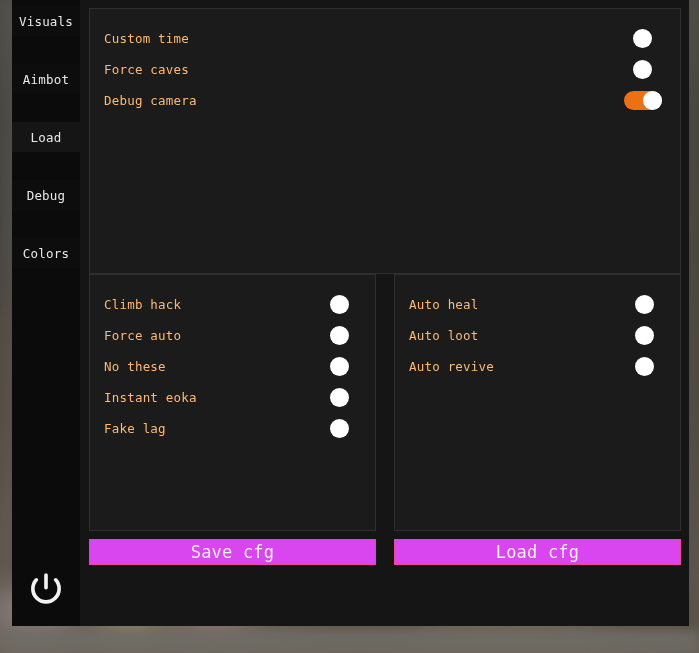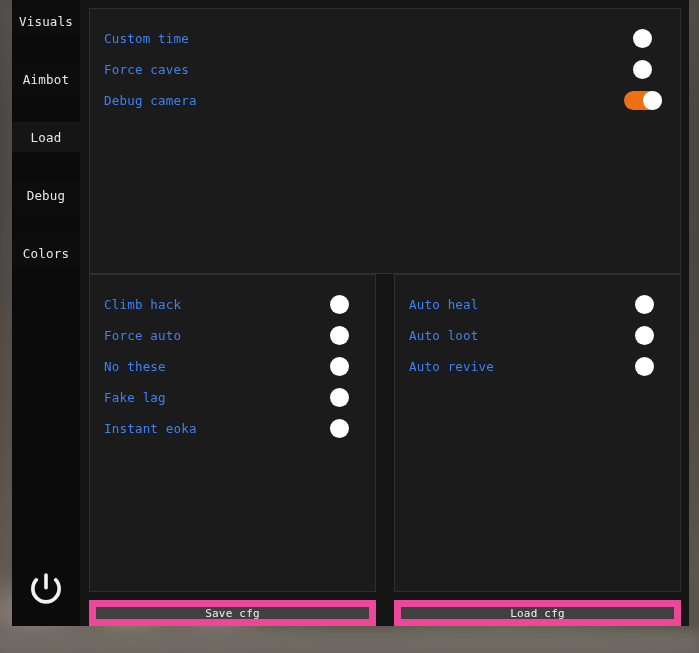--- a/index.html
+++ b/index.html
@@ -83,21 +83,21 @@
     height:266px;
     padding:14px 18px 0 14px;
   }
 
   .row{
     height:31px;
     display:flex;align-items:center;
     justify-content:space-between;
   }
   .row-label{
-    color:#3b82f6;
+    color:#fdba74;
     font-size:12.5px;
     letter-spacing:.2px;
     white-space:nowrap;
   }
 
   
   .toggle{
     position:relative;
     width:38px;height:19px;
     flex:0 0 38px;
@@ -124,37 +124,37 @@
     font-size:12.5px;
     letter-spacing:.1px;
     padding:16px 0 11px 2px;
     white-space:nowrap;
   }
 
   
   #bottom-row{
     display:flex;
     gap:18px;
-    height:318px;
+    height:257px;
   }
   .bottom-panel{
     flex:1;
     padding:14px 16px 0 14px;
   }
   #button-row{
     display:flex;gap:18px;
     height:26px;
     margin-top:8px;
   }
   .cfg-btn{
     flex:1;
-    background:#404040;
-    border:7px solid #ec4899;
+    background:#d946ef;
+    border:1px solid #ec4899;
     color:#f0f0f0;
-    font-size:11px;
+    font-size:17px;
     letter-spacing:.2px;
     display:flex;align-items:center;justify-content:center;
     cursor:pointer;
     font-family:"DejaVu Sans Mono", monospace;
     box-sizing:border-box;
   }
 </style>
 </head>
 <body>
 
@@ -245,28 +245,28 @@
           </span>
         </div>
         <div class="row">
           <span class="row-label">No these</span>
           <span class="toggle">
             <span class="track"></span>
             <span class="knob"></span>
           </span>
         </div>
         <div class="row">
+          <span class="row-label">Instant eoka</span>
+          <span class="toggle">
+            <span class="track"></span>
+            <span class="knob"></span>
+          </span>
+        </div>
+        <div class="row">
           <span class="row-label">Fake lag</span>
-          <span class="toggle">
-            <span class="track"></span>
-            <span class="knob"></span>
-          </span>
-        </div>
-        <div class="row">
-          <span class="row-label">Instant eoka</span>
           <span class="toggle">
             <span class="track"></span>
             <span class="knob"></span>
           </span>
         </div>
       </div>
 
       <div class="panel bottom-panel">
         <div class="row">
           <span class="row-label">Auto heal</span>

